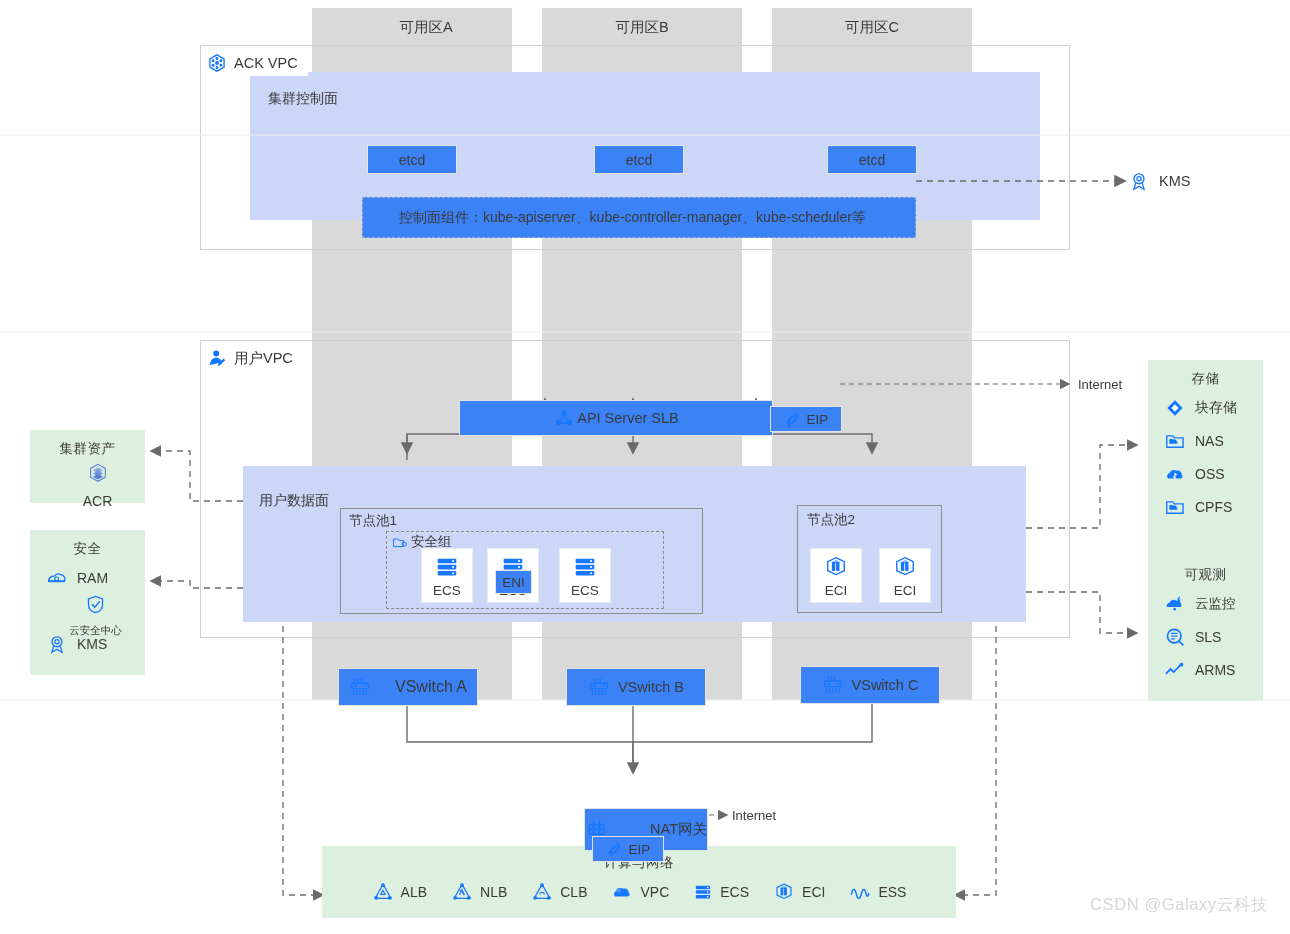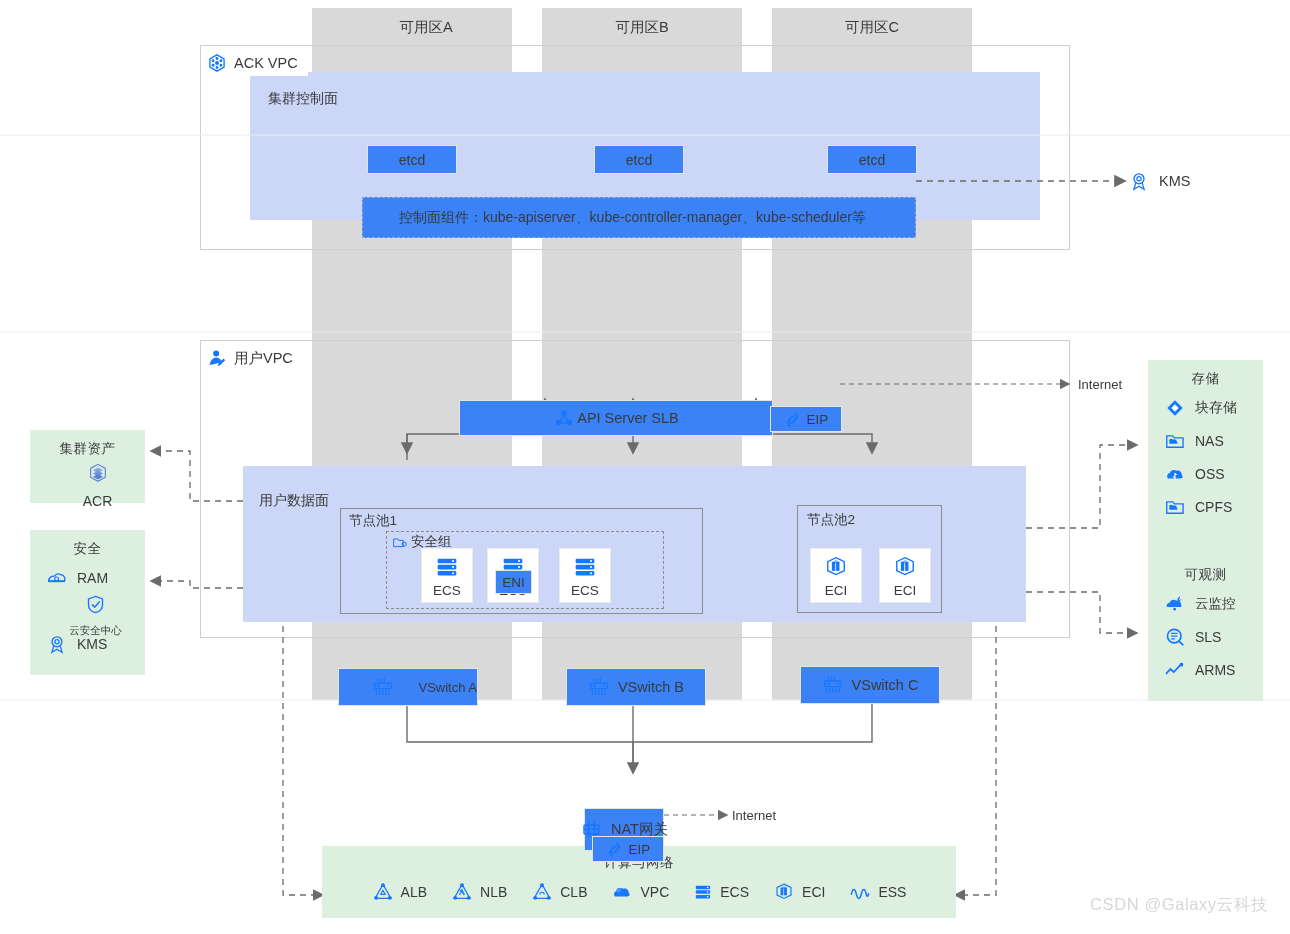--- a/index.html
+++ b/index.html
@@ -399,21 +399,21 @@
       <svg width="26" height="26" viewBox="0 0 24 24">
         <path d="M12 3.4 L19.6 7 L19.6 15.4 L12 19 L4.4 15.4 L4.4 7 Z" fill="none" stroke="#1677ff" stroke-width="1.3"></path>
         <rect x="8.2" y="7.4" width="3.1" height="8.2" fill="#1677ff"></rect>
         <rect x="12.1" y="7.4" width="3.1" height="8.2" fill="#1677ff"></rect>
         <path d="M8.2 7.4 L12 5.6 L15.8 7.4 L12 9 Z" fill="#1677ff" opacity=".55"></path>
       </svg>
     </span>
     <span class="tile-label">ECI</span>
   </div>
 
-  <div class="wcard" style="left:338px; top:632px; width:140px; height:38px; gap:24px; font-size:13px;justify-content:flex-end;">
+  <div class="wcard" style="left:338px; top:632px; width:140px; height:38px; gap:24px; font-size:16px;">
     <span class="ic">
       <svg width="22" height="22" viewBox="0 0 24 24">
         <path d="M6.5 2.8 L6.5 6 M10 2.8 L10 6 M13.5 2.8 L13.5 6" stroke="#1677ff" stroke-width="1.5"></path>
         <rect x="3" y="7.6" width="18" height="6.2" rx="1" fill="none" stroke="#1677ff" stroke-width="1.5"></rect>
         <rect x="5.2" y="9.6" width="3.2" height="2.2" fill="#1677ff"></rect>
         <circle cx="17.4" cy="10.7" r="1.1" fill="#1677ff"></circle>
         <path d="M5 15.6 L5 20.6 M8.4 15.6 L8.4 20.6 M11.8 15.6 L11.8 20.6 M15.2 15.6 L15.2 20.6 M18.6 15.6 L18.6 20.6" stroke="#1677ff" stroke-width="1.4"></path>
       </svg>
     </span>
     <span>VSwitch A</span>
@@ -438,21 +438,21 @@
         <path d="M6.5 2.8 L6.5 6 M10 2.8 L10 6 M13.5 2.8 L13.5 6" stroke="#1677ff" stroke-width="1.5"></path>
         <rect x="3" y="7.6" width="18" height="6.2" rx="1" fill="none" stroke="#1677ff" stroke-width="1.5"></rect>
         <rect x="5.2" y="9.6" width="3.2" height="2.2" fill="#1677ff"></rect>
         <circle cx="17.4" cy="10.7" r="1.1" fill="#1677ff"></circle>
         <path d="M5 15.6 L5 20.6 M8.4 15.6 L8.4 20.6 M11.8 15.6 L11.8 20.6 M15.2 15.6 L15.2 20.6 M18.6 15.6 L18.6 20.6" stroke="#1677ff" stroke-width="1.4"></path>
       </svg>
     </span>
     <span>VSwitch C</span>
   </div>
 
-  <div class="wcard" style="left:584px; top:772px; width:80px; height:43px; gap:8px; font-size:14.5px; justify-content:center; ">
+  <div class="wcard" style="left:584px; top:772px; width:124px; height:43px; gap:8px; font-size:14.5px; justify-content:space-between; ">
     <span class="ic">
       <svg width="23" height="23" viewBox="0 0 24 24">
         <rect x="4.2" y="7.2" width="15.6" height="9.4" rx="1" fill="none" stroke="#1677ff" stroke-width="1.6"></rect>
         <path d="M9 3.2 L9 20.6 M15 3.2 L15 20.6" stroke="#1677ff" stroke-width="1.8"></path>
         <path d="M4.2 11.9 L19.8 11.9" stroke="#1677ff" stroke-width="1.6"></path>
       </svg>
     </span>
     <span>NAT网关</span>
   </div>
 

